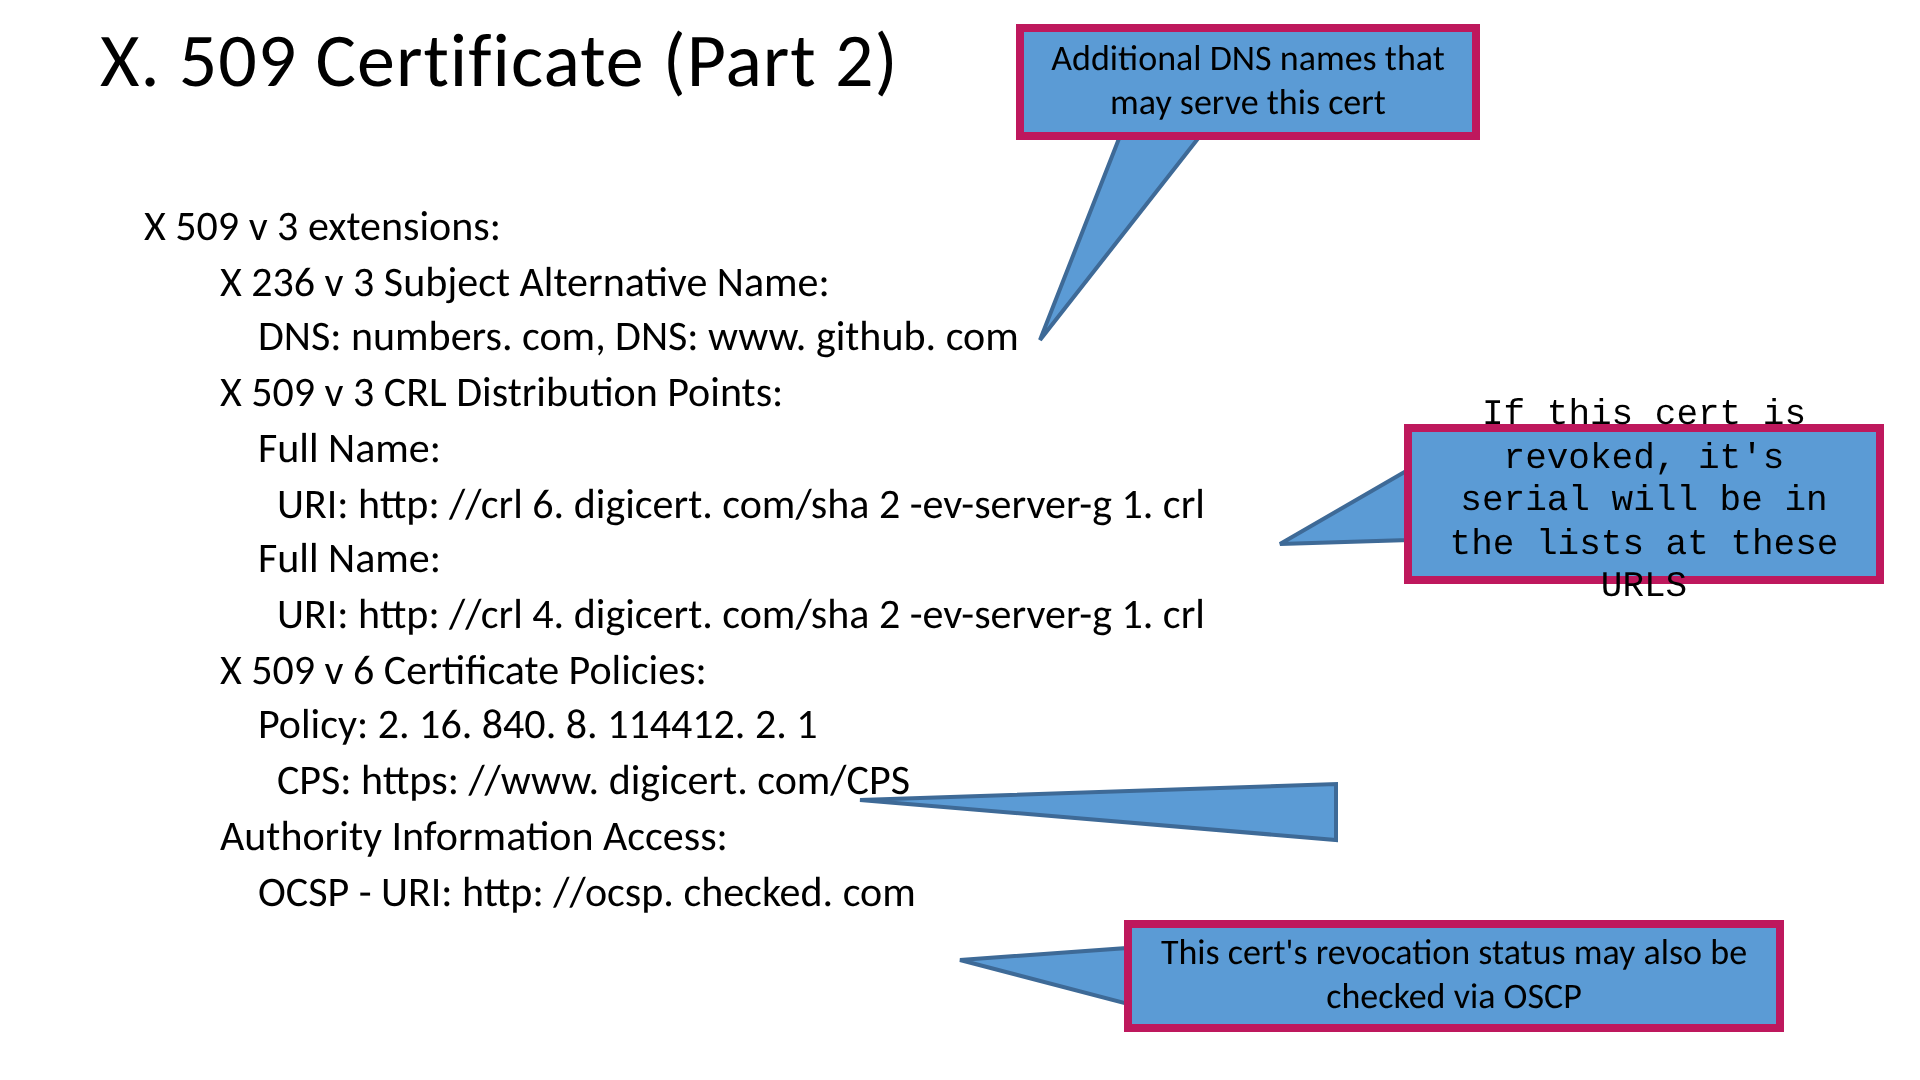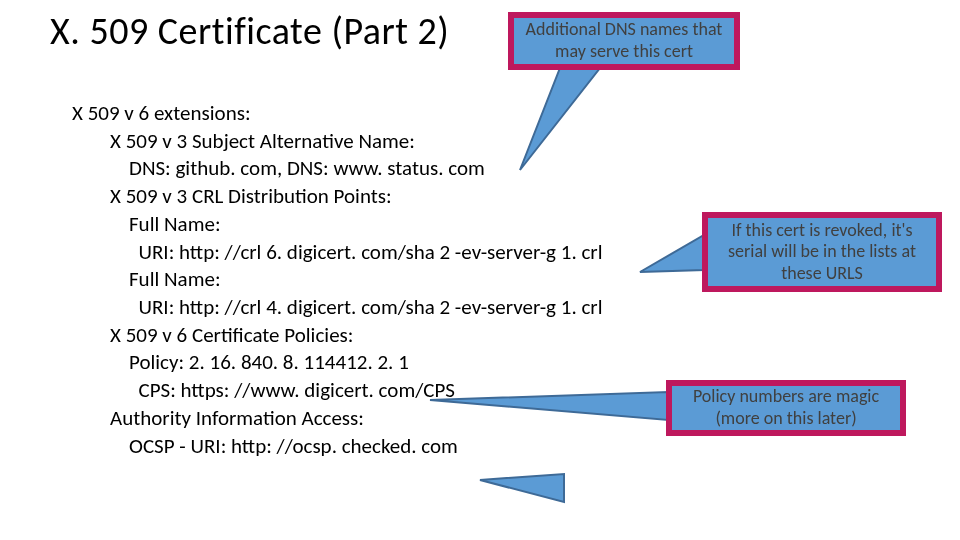--- a/index.html
+++ b/index.html
@@ -29,55 +29,55 @@
     position: absolute;
     left: 72px;
     top: 100px;
     font-size: 21px;
     line-height: 1.32;
     white-space: pre;
   }
   .callout {
     position: absolute;
     background: #5b9bd5;
-    border: 6px solid #be185d;
-    color: #404040;
+    border: 4px solid #be185d;
+    color: #000000;
     font-size: 18px;
     text-align: center;
     display: flex;
     align-items: center;
     justify-content: center;
     padding: 4px 8px;
     box-sizing: border-box;
     line-height: 1.2;
   }
   
   #c1 { left: 508px; top: 12px; width: 232px; height: 58px; }
   
 
-  #c2 { left: 702px; top: 212px; width: 240px; height: 80px; }
+  #c2 { left: 702px; top: 212px; width: 240px; height: 80px; font-family: Liberation Mono, monospace; }
   #c3 { left: 666px; top: 380px; width: 240px; height: 56px; }
   #c4 { left: 562px; top: 460px; width: 330px; height: 56px; }
 
   svg.tails {
     position: absolute;
     left: 0; top: 0;
     width: 960px; height: 540px;
     pointer-events: none;
   }
 </style>
 </head>
 <body>
 <div class="slide">
 
 <div class="title">X. 509 Certificate (Part 2)</div>
 
-<div class="body-text"><span>X 509 v 6 extensions:</span>
-<span>        X 509 v 3 Subject Alternative Name:</span>
-<span>            DNS: github. com, DNS: www. status. com</span>
+<div class="body-text"><span>X 509 v 3 extensions:</span>
+<span>        X 236 v 3 Subject Alternative Name:</span>
+<span>            DNS: numbers. com, DNS: www. github. com</span>
 <span>        X 509 v 3 CRL Distribution Points:</span>
 <span>            Full Name:</span>
 <span>              URI: http: //crl 6. digicert. com/sha 2 -ev-server-g 1. crl</span>
 <span>            Full Name:</span>
 <span>              URI: http: //crl 4. digicert. com/sha 2 -ev-server-g 1. crl</span>
 <span>        X 509 v 6 Certificate Policies:</span>
 <span>            Policy: 2. 16. 840. 8. 114412. 2. 1</span>
 <span>              CPS: https: //www. digicert. com/CPS</span>
 <span>        Authority Information Access:</span>
 <span>            OCSP - URI: http: //ocsp. checked. com</span></div>
@@ -92,17 +92,17 @@
 
   <polygon points="564,474 564,502 480,480" fill="#5b9bd5" stroke="#3e6a97" stroke-width="2"></polygon>
 </svg>
 
 <div id="c1" class="callout">
   <span>Additional DNS names that may serve this cert</span>
 </div>
 <div id="c2" class="callout">
   <span>If this cert is revoked, it's serial will be in the lists at these URLS</span>
 </div>
-<div id="c3" class="callout">
-  <span>Policy numbers are magic (more on this later)</span>
+<div id="c4" class="callout">
+  <span>This cert's revocation status may also be checked via OSCP</span>
 </div>
 
 </div>
 
 </body></html>

